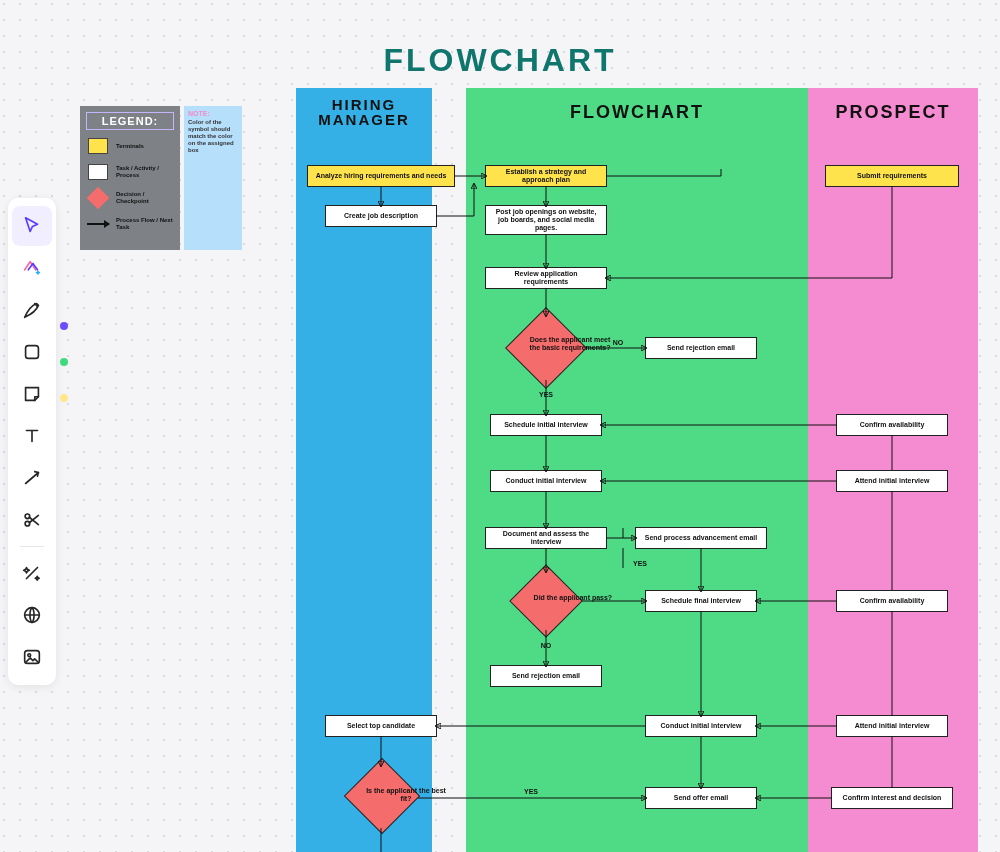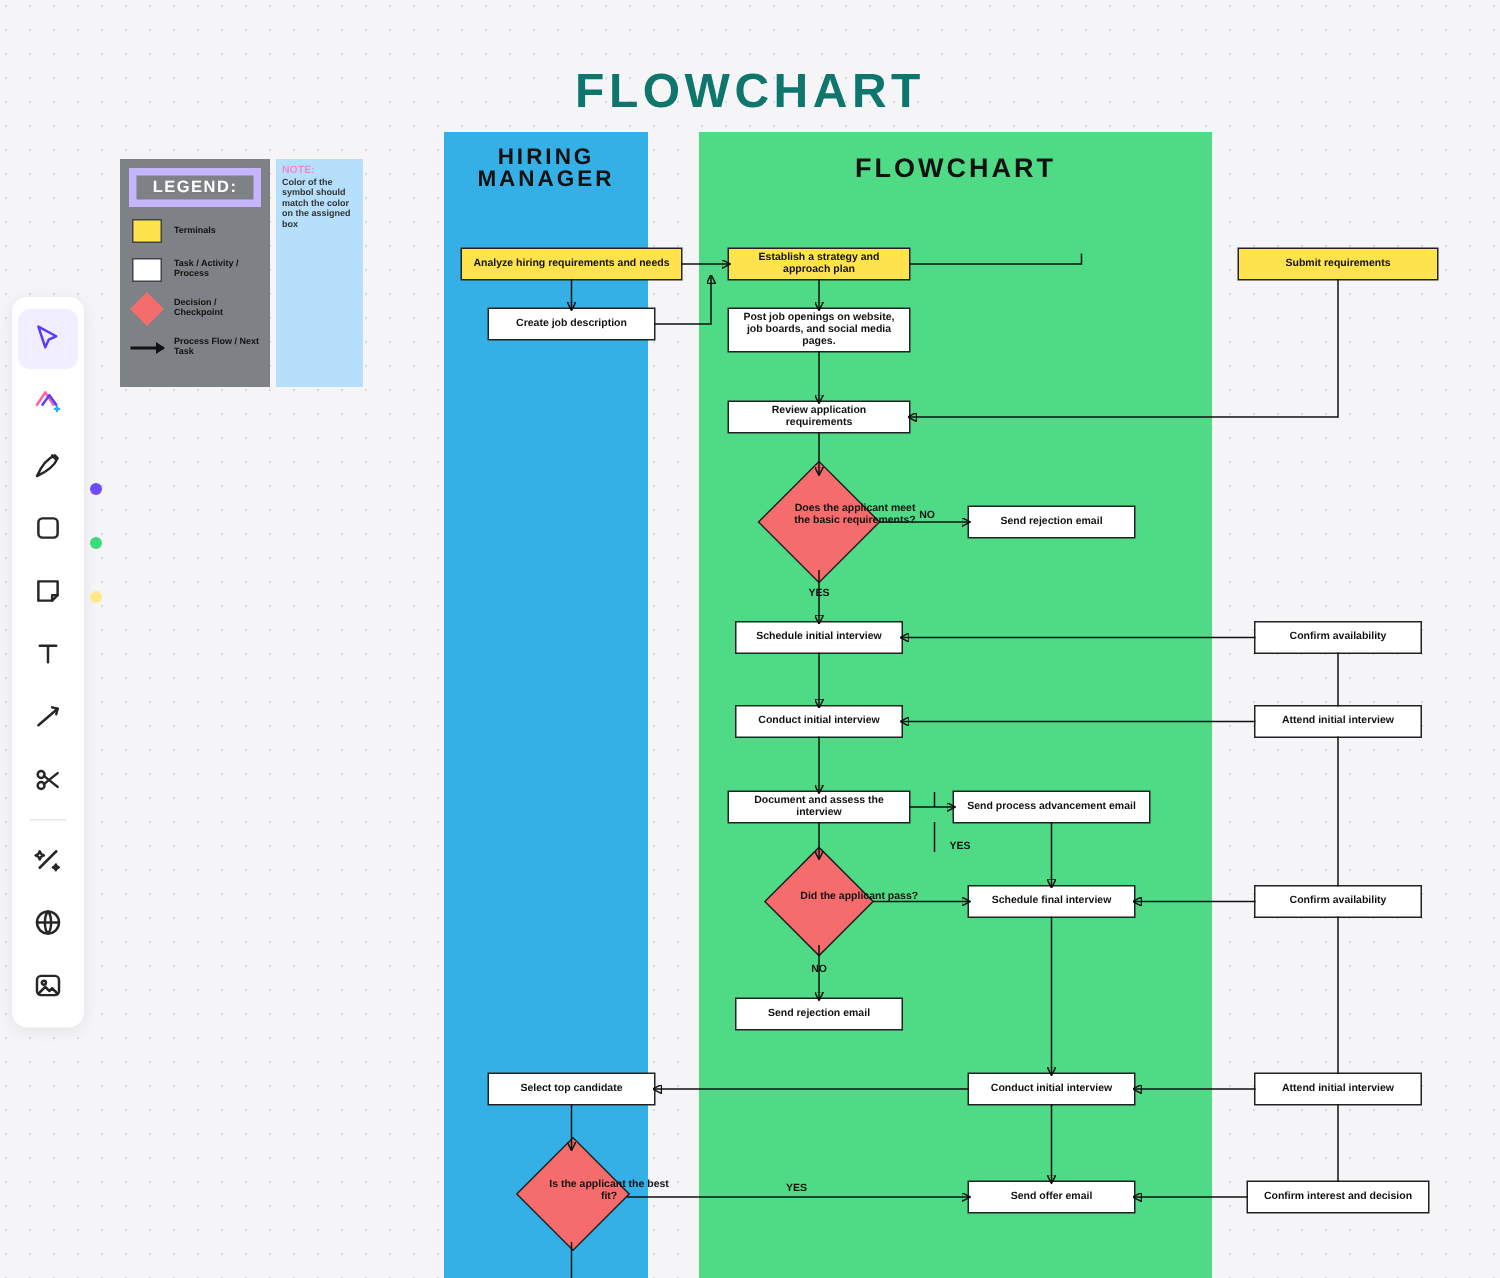--- a/index.html
+++ b/index.html
@@ -67,21 +67,21 @@
     background:#7e8185;
     color:#fff;
     padding:6px 6px 10px 6px;
   }
   .legend-header{
     text-align:center;
     font-family:"Trebuchet MS",sans-serif;
     font-weight:800;
     font-size:11px;
     letter-spacing:1px;
-    border:5px solid #c4b5fd;
+    border:1px solid #c4b5fd;
     padding:2px 0;
     margin-bottom:6px;
   }
   .legend-row { display:flex; align-items:center; gap:6px; margin-bottom:6px; }
   .legend-shape { flex:0 0 24px; height:20px; display:flex; align-items:center; justify-content:center;}
   .legend-shape .sq { width:20px; height:16px; background:#ffe34d; box-shadow:0 0 0 1px #444 inset;}
   .legend-shape .sqw{ width:20px; height:16px; background:#fff; box-shadow:0 0 0 1px #444 inset;}
   .legend-shape .dia{ width:16px; height:16px; background:#f56c6c; transform:rotate(45deg); }
   .legend-shape .arr{ position:relative; width:22px; height:2px; background:#111;}
   .legend-shape .arr:after{content:"";position:absolute;right:-1px;top:-3px;border-left:6px solid #111;border-top:4px solid transparent;border-bottom:4px solid transparent;}
@@ -295,20 +295,23 @@
   </div>
 </div>
 
 <div class="flow">
   <div class="lane lane-hm">
     <div class="lane-head">HIRING MANAGER</div>
   </div>
   <div class="lane lane-rc">
     <div class="lane-head">FLOWCHART</div>
   </div>
+  <div class="lane lane-pr">
+    <div class="lane-head">PROSPECT</div>
+  </div>
 
   <div class="node term" style="left:12px; top:78px;  width:146px; height:20px;">Analyze hiring requirements and needs</div>
   <div class="node" style="left:30px; top:118px; width:110px; height:20px;">Create job description</div>
   <div class="node" style="left:30px; top:628px; width:110px; height:20px;">Select top candidate</div>
   <div class="diamond" style="left:60px; top:682px; width:52px; height:52px;">
     <div>Is the applicant the best fit?</div>
   </div>
 
   <div class="node term" style="left:190px; top:78px;  width:120px; height:20px;">Establish a strategy and approach plan</div>
   <div class="node" style="left:190px; top:118px; width:120px; height:28px;">Post job openings on website, job boards, and social media pages.</div>

